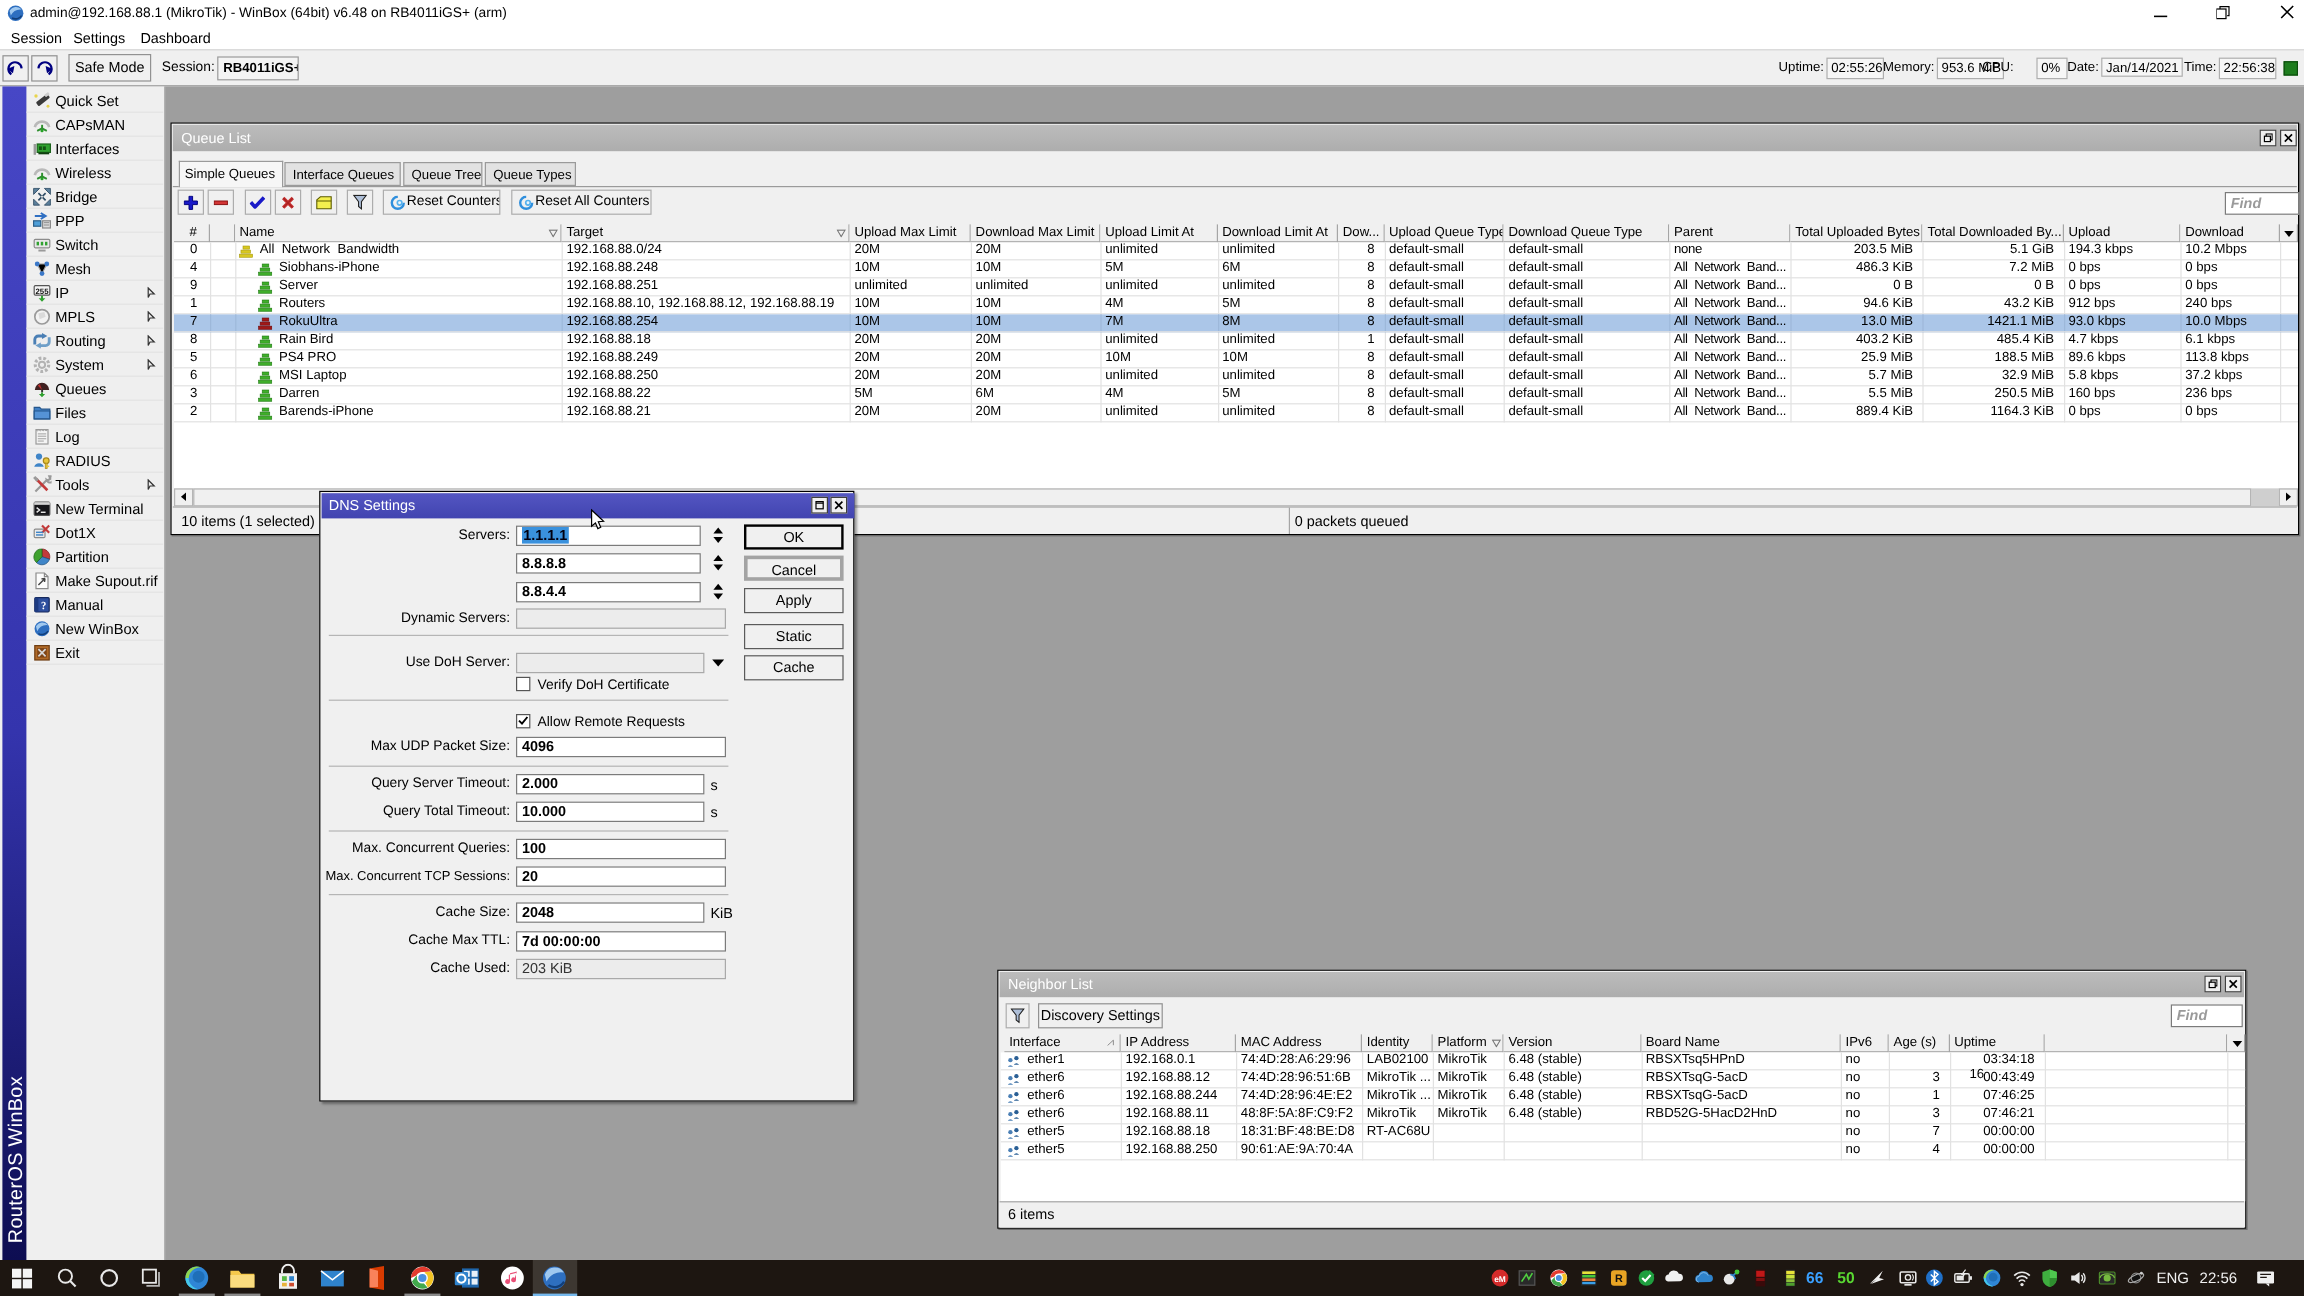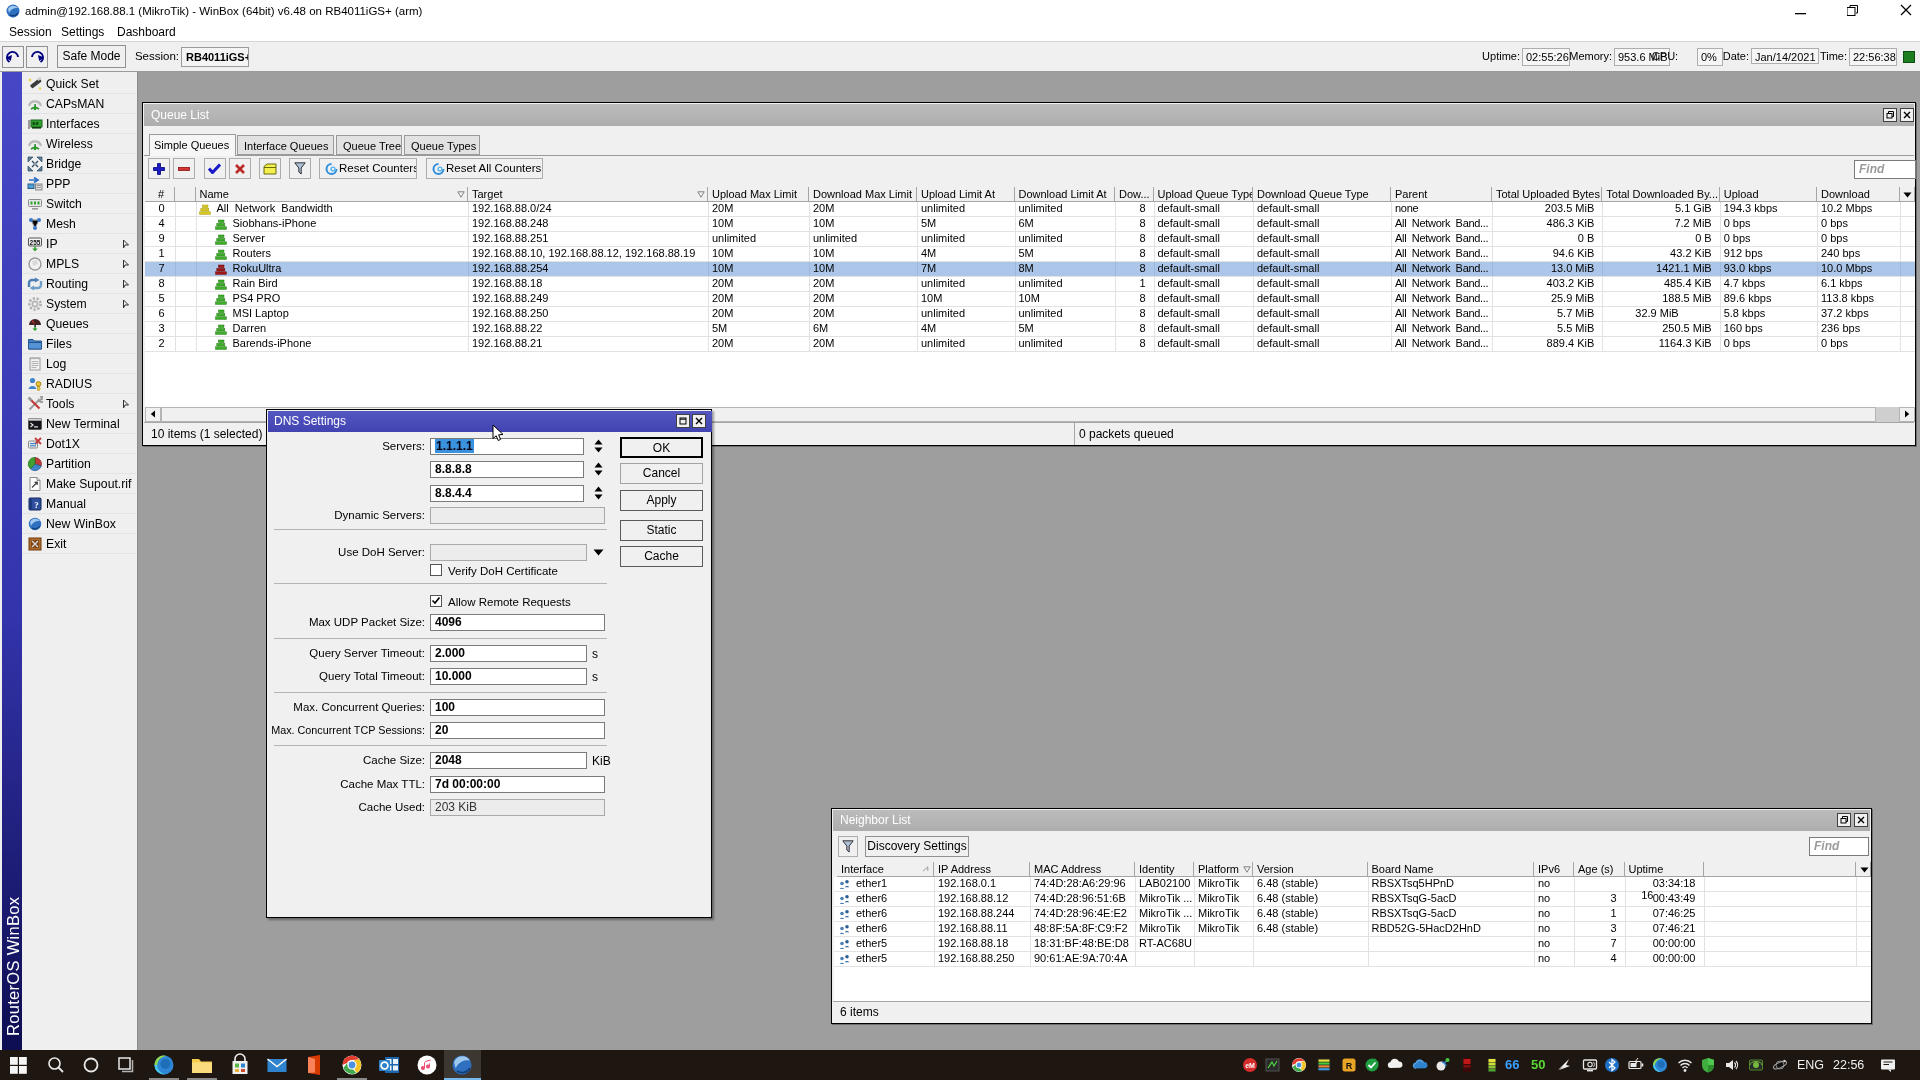--- a/index.html
+++ b/index.html
@@ -555,21 +555,21 @@
 <div class="cell" style="left:325.0px;top:204px;width:238.0px;">192.168.88.250</div>
 <div class="cell" style="left:565.0px;top:204px;width:99.0px;">20M</div>
 <div class="cell" style="left:666.0px;top:204px;width:106.0px;">20M</div>
 <div class="cell" style="left:774.0px;top:204px;width:95.5px;">unlimited</div>
 <div class="cell" style="left:871.5px;top:204px;width:98.5px;">unlimited</div>
 <div class="cell" style="left:972.0px;top:204px;width:34.5px;text-align:right;padding-right:4px;padding-left:0;">8</div>
 <div class="cell" style="left:1010.5px;top:204px;width:97.5px;">default-small</div>
 <div class="cell" style="left:1110.0px;top:204px;width:136.0px;">default-small</div>
 <div class="cell" style="left:1248.0px;top:204px;width:99.0px;letter-spacing:-0.3px;">All&nbsp; Network&nbsp; Band...</div>
 <div class="cell" style="left:1349.0px;top:204px;width:106.3px;text-align:right;padding-right:4px;padding-left:0;">5.7 MiB</div>
-<div class="cell" style="left:1459.3px;top:204px;width:113.4px;text-align:center;padding-right:4px;padding-left:0;">32.9 MiB</div>
+<div class="cell" style="left:1459.3px;top:204px;width:113.4px;text-align:right;padding-right:4px;padding-left:0;">32.9 MiB</div>
 <div class="cell" style="left:1576.7px;top:204px;width:95.3px;">5.8 kbps</div>
 <div class="cell" style="left:1674.0px;top:204px;width:81.0px;">37.2 kbps</div>
 <div class="hline" style="left:2px;top:233px;width:1770px;"></div>
 <div class="cell" style="left:2.0px;top:219px;width:24.5px;text-align:right;padding-right:5px;padding-left:0;">3</div>
 <svg class="abs" style="left:71.5px;top:221px;" width="12" height="12" viewBox="0 0 12 12">
       <rect x="3.5" y="1" width="5.5" height="2.6" fill="#3fae2a" stroke="#1f7a12" stroke-width="0.5"></rect>
       <rect x="1.8" y="4.4" width="8" height="2.6" fill="#3fae2a" stroke="#1f7a12" stroke-width="0.5"></rect>
       <rect x="0.5" y="7.8" width="11" height="2.6" fill="#3fae2a" stroke="#1f7a12" stroke-width="0.5"></rect>
     </svg>
 <div class="cell" style="left:85.5px;top:219px;width:237.5px;">Darren</div>
@@ -840,21 +840,21 @@
 <div class="field" style="left:163px;top:312px;width:175.0px;height:17px;line-height:15px;">20</div>
 <div class="sep" style="left:7px;top:335px;width:333px;"></div>
 <div class="abs" style="left:0;top:344px;width:158px;text-align:right;font-size:11.5px;white-space:nowrap;">Cache Size:</div>
 <div class="field" style="left:163px;top:342px;width:157.0px;height:17px;line-height:15px;">2048</div>
 <div class="abs t12" style="left:325px;top:344px;">KiB</div>
 <div class="abs" style="left:0;top:368px;width:158px;text-align:right;font-size:11.5px;white-space:nowrap;">Cache Max TTL:</div>
 <div class="field" style="left:163px;top:366px;width:175.0px;height:17px;line-height:15px;">7d 00:00:00</div>
 <div class="abs" style="left:0;top:391px;width:158px;text-align:right;font-size:11.5px;white-space:nowrap;">Cache Used:</div>
 <div class="dfield" style="left:163px;top:389px;width:175.0px;height:17px;line-height:15px;">203 KiB</div>
 <div class="abs t12" style="left:353px;top:27px;width:83px;height:21px;border:2px solid #000;background:#f0f0f0;text-align:center;line-height:18px;">OK</div>
-<div class="abs t12" style="left:353px;top:53px;width:83px;height:21px;border:1px solid #a3a3a3;background:#f0f0f0;text-align:center;line-height:18px;">Cancel</div>
+<div class="abs t12" style="left:353px;top:53px;width:83px;height:21px;border:3px solid #a3a3a3;background:#f0f0f0;text-align:center;line-height:18px;">Cancel</div>
 <div class="abs t12" style="left:353px;top:80px;width:83px;height:21px;border:1px solid #5a5a5a;background:#f0f0f0;text-align:center;line-height:18px;">Apply</div>
 <div class="abs t12" style="left:353px;top:110px;width:83px;height:21px;border:1px solid #5a5a5a;background:#f0f0f0;text-align:center;line-height:18px;">Static</div>
 <div class="abs t12" style="left:353px;top:136px;width:83px;height:21px;border:1px solid #5a5a5a;background:#f0f0f0;text-align:center;line-height:18px;">Cache</div>
 </div>
 <svg class="abs" style="left:492px;top:424px;z-index:50;" width="13" height="19" viewBox="0 0 13 19">
     <path d="M1 1 L1 14.5 L4.2 11.8 L6.2 16.5 L8.6 15.4 L6.6 10.8 L11 10.4 Z" fill="#fff" stroke="#000" stroke-width="1"></path>
   </svg>
 <div class="abs" style="left:0;top:1050px;width:1920px;height:30px;background:#1d1611;"></div>
 <svg class="abs" style="left:10px;top:1057px;" width="17" height="17" viewBox="0 0 17 17">
     <rect x="0" y="0" width="7.8" height="7.8" fill="#f5f5f5"></rect>

